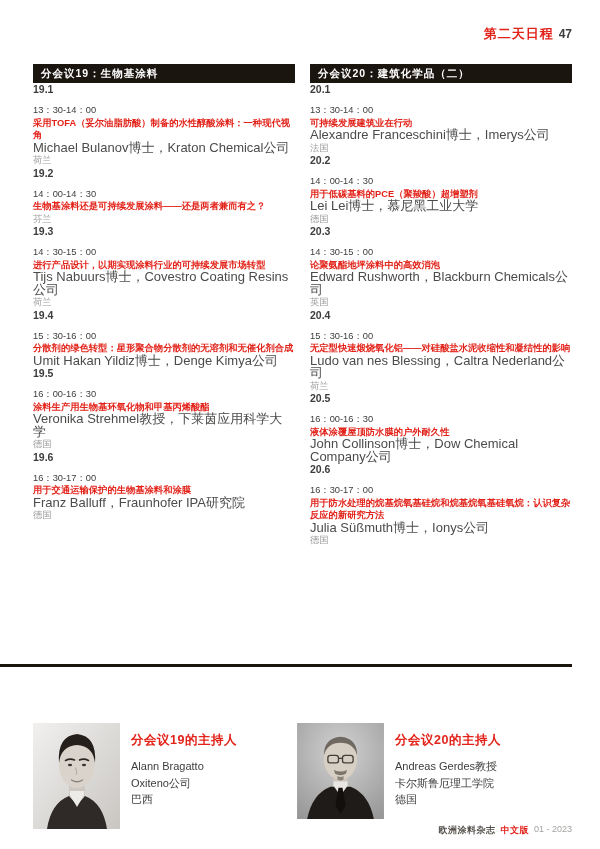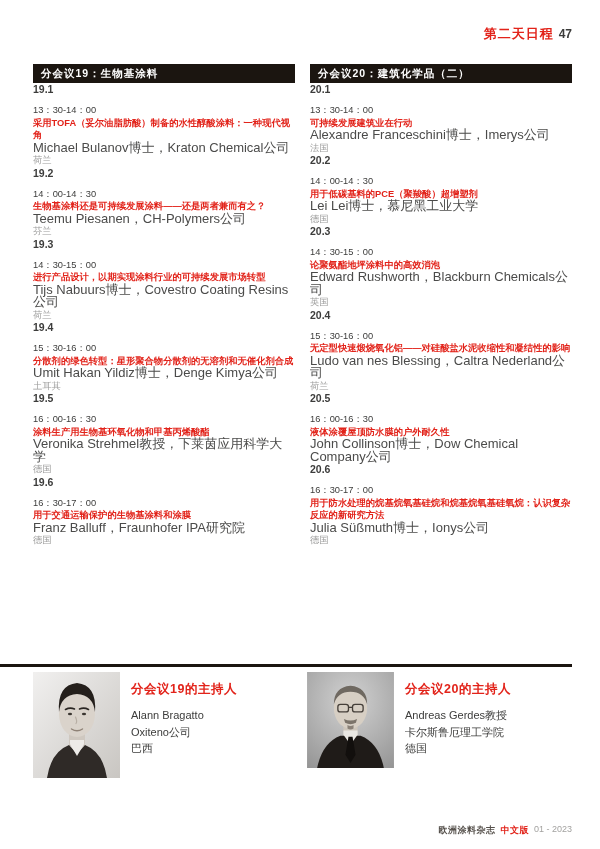--- a/index.html
+++ b/index.html
@@ -43,22 +43,22 @@
   .session-country { font-size:9.3px; color:#9d9d9c; line-height:12.5px; }
 
   
   .divider {
     position:absolute; top:664px; left:0; width:572px; height:3px;
     background:#1b1510;
   }
 
   
   .moderators {
-    position:absolute; top:672px; left:33px; width:539px;
-    display:grid; grid-template-columns:262px 262px; column-gap:12px;
+    position:absolute; top:723px; left:33px; width:539px;
+    display:grid; grid-template-columns:262px 262px; column-gap:2px;
   }
   .moderator { display:flex; gap:11px; }
   .photo-wrap { width:87px; height:106px; flex:0 0 87px; overflow:hidden; }
   .photo-wrap.short { height:96px; }
   .photo-wrap svg { display:block; width:100%; height:100%; }
   .mod-info { padding-top:9px; }
   .mod-heading { color:#e2231a; font-weight:bold; font-size:12.5px; margin-bottom:9px; letter-spacing:0.5px; }
   .mod-line { font-size:11px; color:#3c3c3b; line-height:16.5px; }
 
   
@@ -90,38 +90,36 @@
         <div class="session-time">13：30-14：00</div>
         <div class="session-title">采用TOFA（妥尔油脂肪酸）制备的水性醇酸涂料：一种现代视角</div>
         <div class="session-speaker">Michael Bulanov博士，Kraton Chemical公司</div>
         <div class="session-country">荷兰</div>
       </div>
 
       <div class="session">
         <div class="session-id">19.2</div>
         <div class="session-time">14：00-14：30</div>
         <div class="session-title">生物基涂料还是可持续发展涂料——还是两者兼而有之？</div>
-        <div class="session-speaker">Teemu Piesanen，CH-Polymers公司</div>
         <div class="session-country">芬兰</div>
       </div>
 
       <div class="session">
         <div class="session-id">19.3</div>
         <div class="session-time">14：30-15：00</div>
         <div class="session-title">进行产品设计，以期实现涂料行业的可持续发展市场转型</div>
         <div class="session-speaker">Tijs Nabuurs博士，Covestro Coating Resins公司</div>
         <div class="session-country">荷兰</div>
       </div>
 
       <div class="session">
         <div class="session-id">19.4</div>
         <div class="session-time">15：30-16：00</div>
         <div class="session-title">分散剂的绿色转型：星形聚合物分散剂的无溶剂和无催化剂合成</div>
         <div class="session-speaker">Umit Hakan Yildiz博士，Denge Kimya公司</div>
-        <div class="session-country">土耳其</div>
       </div>
 
       <div class="session">
         <div class="session-id">19.5</div>
         <div class="session-time">16：00-16：30</div>
         <div class="session-title">涂料生产用生物基环氧化物和甲基丙烯酸酯</div>
         <div class="session-speaker">Veronika Strehmel教授，下莱茵应用科学大学</div>
         <div class="session-country">德国</div>
       </div>
 

